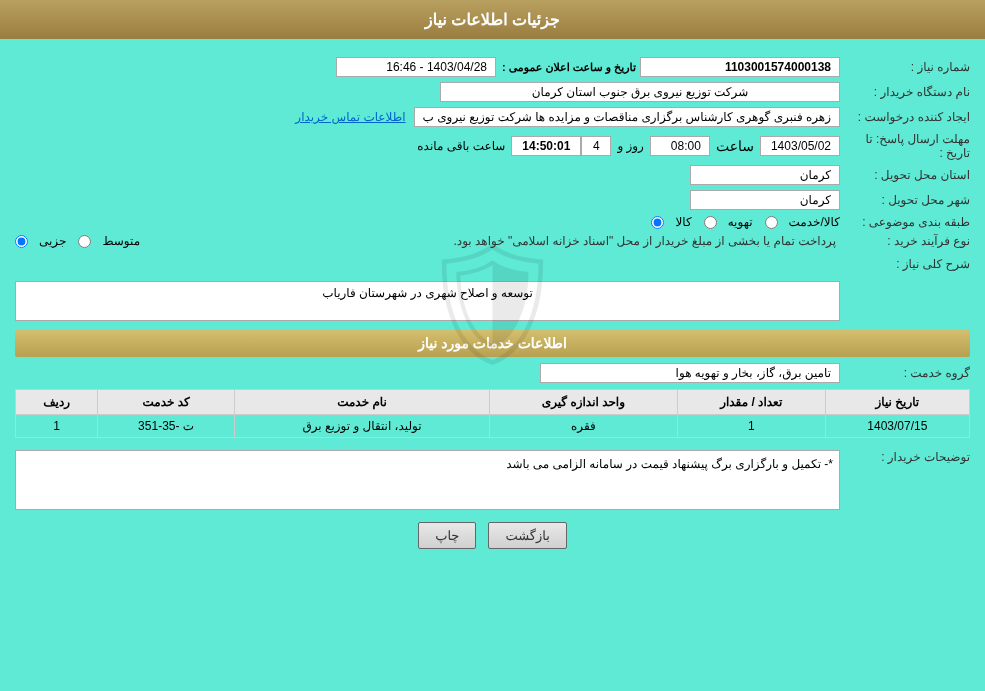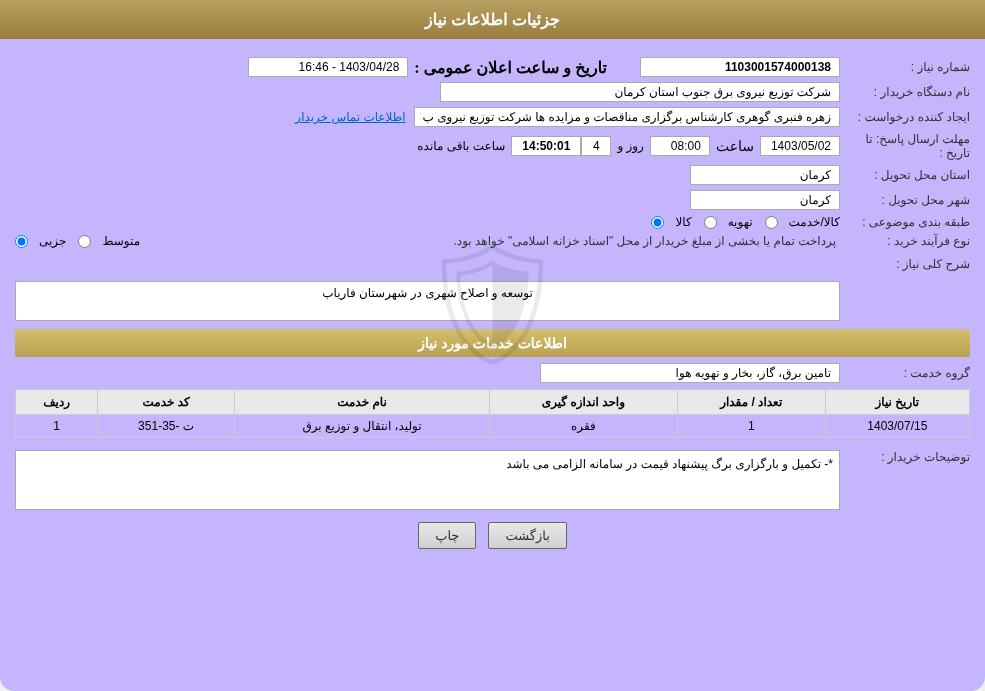--- a/index.html
+++ b/index.html
@@ -5,23 +5,22 @@
     * { box-sizing: border-box; margin: 0; padding: 0; }
     body {
       font-family: Tahoma, Arial, sans-serif;
       font-size: 13px;
       background: #f0f0f0;
       direction: rtl;
     }
     .page-wrapper {
       width: 985px;
       min-height: 691px;
-      background: #c4b5fd;
+      background: #5eead4;
       margin: 0 auto;
-      border-radius: 14px;
     }
     .header-bar {
       background: linear-gradient(to bottom, #b8a060, #9a7d40);
       color: white;
       text-align: center;
       padding: 10px 0;
       font-size: 16px;
       font-weight: bold;
     }
     .content {
@@ -164,27 +163,27 @@
   <div class="header-bar">
     <span>جزئیات اطلاعات نیاز</span>
   </div>
 
   <div class="content watermark-container">
     <div class="shield-watermark">🛡</div>
 
     <div class="pair-row" style="margin-top:8px;">
       <span class="pair-label">شماره نیاز :</span>
       <span class="inline-val" style="min-width:200px; font-weight:bold;">1103001574000138</span>
-      <span style="margin-right:33px; margin-left:6px; font-size:16px; font-weight:bold;font-family:Liberation Serif, serif;">تاریخ و ساعت اعلان عمومی :</span>
+      <span style="margin-right:4px; margin-left:6px; font-size:11px; font-weight:bold;">تاریخ و ساعت اعلان عمومی :</span>
       <span class="inline-val" style="min-width:160px;">1403/04/28 - 16:46</span>
     </div>
 
     <div class="pair-row">
       <span class="pair-label">نام دستگاه خریدار :</span>
-      <span class="inline-val" style="min-width:400px;">شرکت توزیع نیروی برق جنوب استان کرمان</span>
+      <span class="inline-val" style="min-width:400px;text-align:center;">شرکت توزیع نیروی برق جنوب استان کرمان</span>
     </div>
 
     <div class="pair-row">
       <span class="pair-label">ایجاد کننده درخواست :</span>
       <span class="inline-val" style="min-width:320px;">زهره فنبری گوهری کارشناس برگزاری مناقصات و مزایده ها شرکت توزیع نیروی ب</span>
       <span class="link-blue" style="margin-right:8px; font-size:12px;">اطلاعات تماس خریدار</span>
     </div>
 
     <div class="pair-row">
       <span class="pair-label">مهلت ارسال پاسخ: تا تاریخ :</span>

